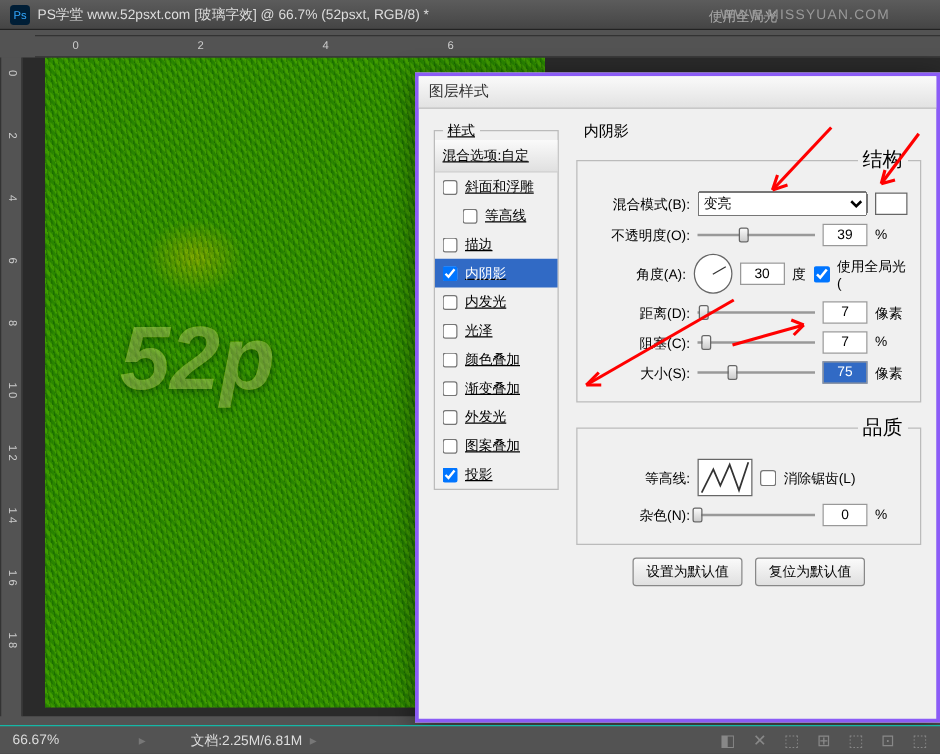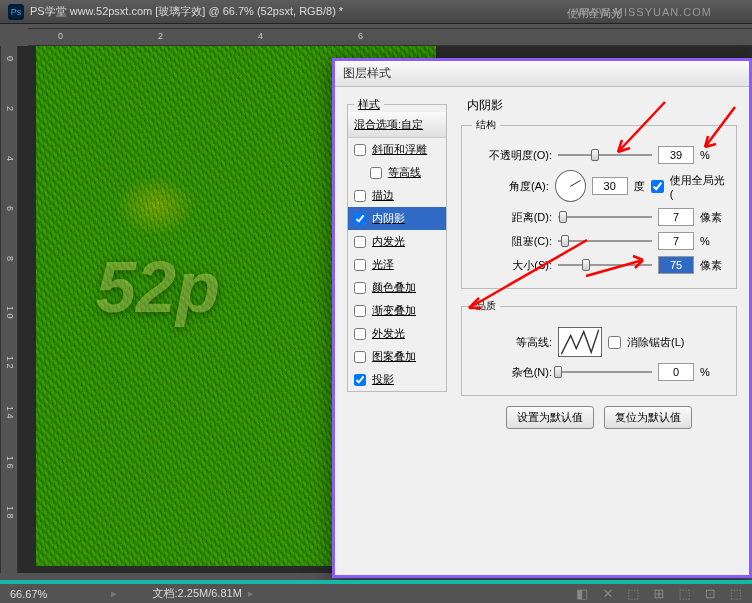--- a/index.html
+++ b/index.html
@@ -24,21 +24,21 @@
       background-size: 400px 520px, 8px 8px;
       filter: contrast(1.3) saturate(1.4);
     }
     .grass-bg::before { content: ''; position: absolute; inset: 0; background: 
       repeating-linear-gradient(80deg, rgba(30,60,10,0.3) 0px, transparent 2px, transparent 4px),
       repeating-linear-gradient(100deg, rgba(90,140,40,0.3) 0px, transparent 2px, transparent 5px),
       repeating-linear-gradient(70deg, rgba(60,100,20,0.2) 0px, transparent 1px, transparent 3px);
     }
     .grass-text { position: absolute; left: 60px; top: 200px; font-size: 72px; font-weight: bold; font-style: italic; color: rgba(220,230,200,0.35); text-shadow: 0 2px 8px rgba(0,0,0,0.3); }
     
-    .status-bar { position: absolute; left: 0; bottom: 0; right: 0; height: 23px; background: #535353; border-top: 4px solid #14b8a6; display: flex; align-items: center; padding: 0 10px; color: #ddd; font-size: 11px; margin-top: 44px; }
+    .status-bar { position: absolute; left: 0; bottom: 0; right: 0; height: 23px; background: #535353; border-top: 1px solid #14b8a6; display: flex; align-items: center; padding: 0 10px; color: #ddd; font-size: 11px; margin-top: 44px; }
     .status-zoom { width: 95px; }
     .status-doc { margin-left: 30px; }
     .status-icons { margin-left: auto; display: flex; gap: 14px; color: #888; font-size: 13px; }
     
     
     .dialog { position: absolute; left: 332px; top: 58px; width: 420px; height: 520px; background: #f0f0f0; border: 3px solid #8b5cf6; box-shadow: 0 4px 20px rgba(0,0,0,0.5); }
     .dialog-title { height: 26px; background: linear-gradient(#fafafa,#e2e2e2); border-bottom: 1px solid #bbb; padding: 4px 8px; font-size: 12px; color: #333; }
     .dialog-body { display: flex; padding: 10px 12px; gap: 14px; }
     
     .style-panel { width: 100px; text-decoration: underline; }
@@ -46,21 +46,21 @@
     .style-panel legend { font-size: 11px; padding: 0 4px; margin-left: 6px; }
     .blend-default { font-size: 11px; padding: 5px 6px; background: linear-gradient(#fafafa,#e0e0e0); border-bottom: 1px solid #ccc; }
     .style-list { list-style: none; }
     .style-list li { font-size: 11px; padding: 4px 6px; display: flex; align-items: center; gap: 6px; cursor: pointer; }
     .style-list li.indent { padding-left: 22px; }
     .style-list li.selected { background: #316ac5; color: #fff; }
     .style-list input[type=checkbox] { width: 12px; height: 12px; }
     
     .settings-panel { flex: 1; }
     .settings-panel fieldset { border: 1px solid #bbb; padding: 8px 10px; margin-bottom: 10px; }
-    .settings-panel legend { font-size: 10px; padding: 0 4px; }
+    .settings-panel legend { font-size: 16px; padding: 0 4px; text-align: right; }
     .settings-title { font-size: 12px; padding: 0 0 4px 6px; }
     
     .form-row { display: flex; align-items: center; gap: 6px; margin: 6px 0; font-size: 11px; }
     .form-row .label { width: 80px; text-align: right; }
     .form-row select { flex: 1; font-size: 11px; height: 20px; }
     .form-row input[type=text] { width: 36px; font-size: 11px; text-align: center; height: 18px; border: 1px solid #999; background: #fff; }
     .form-row input[type=text].sel { background: #316ac5; color: #fff; }
     .form-row .unit { width: 26px; }
     .color-swatch { width: 26px; height: 18px; border: 1px solid #666; background: #fff; }
     
@@ -176,20 +176,25 @@
           </ul>
       </fieldset>
     </div>
 
     <div class="settings-panel">
       <div class="settings-title">内阴影</div>
 
       <fieldset>
         <legend>结构</legend>
 
+        <div class="form-row">
+          <span class="label">混合模式(B):</span>
+          <select><option>变亮</option></select>
+          <div class="color-swatch"></div>
+        </div>
 
         <div class="form-row">
           <span class="label">不透明度(O):</span>
           <div class="slider">
               <div class="slider-track"></div>
               <div class="slider-thumb" style="left:39%"></div>
             </div>
           <input type="text" value="39" style="">
           <span class="unit">%</span>
         </div>

